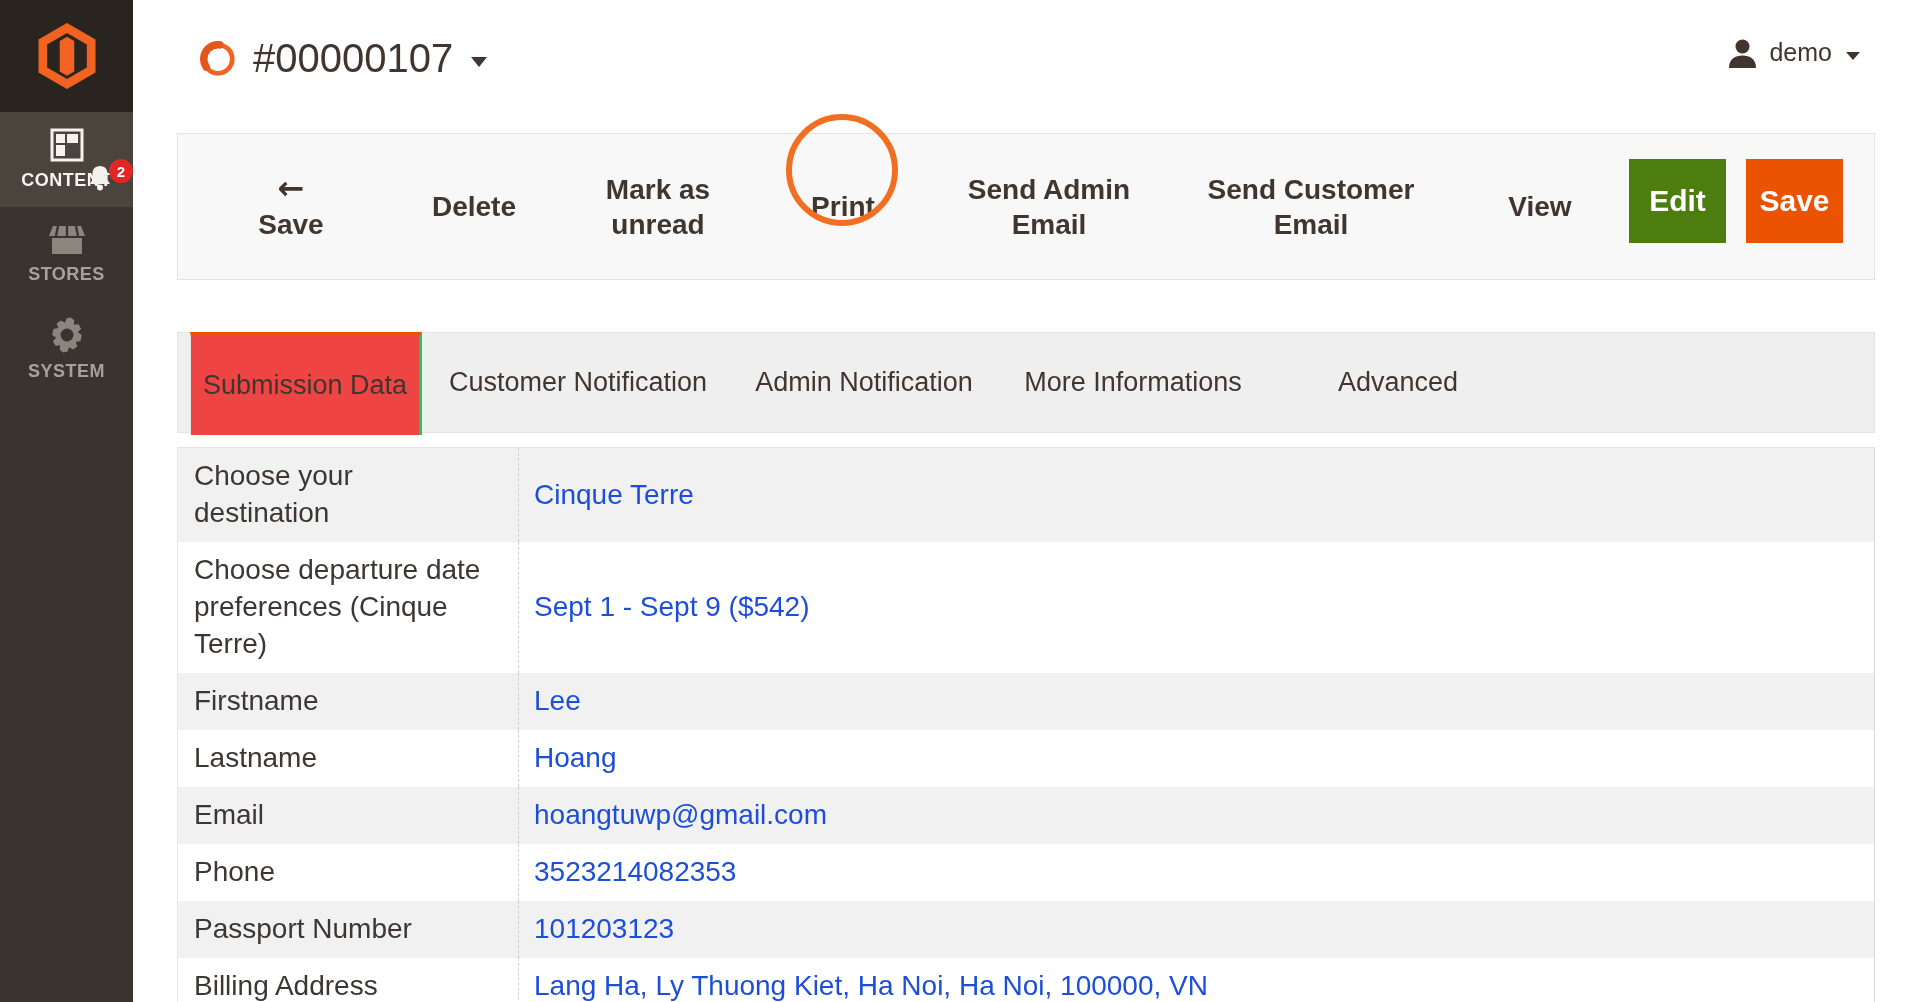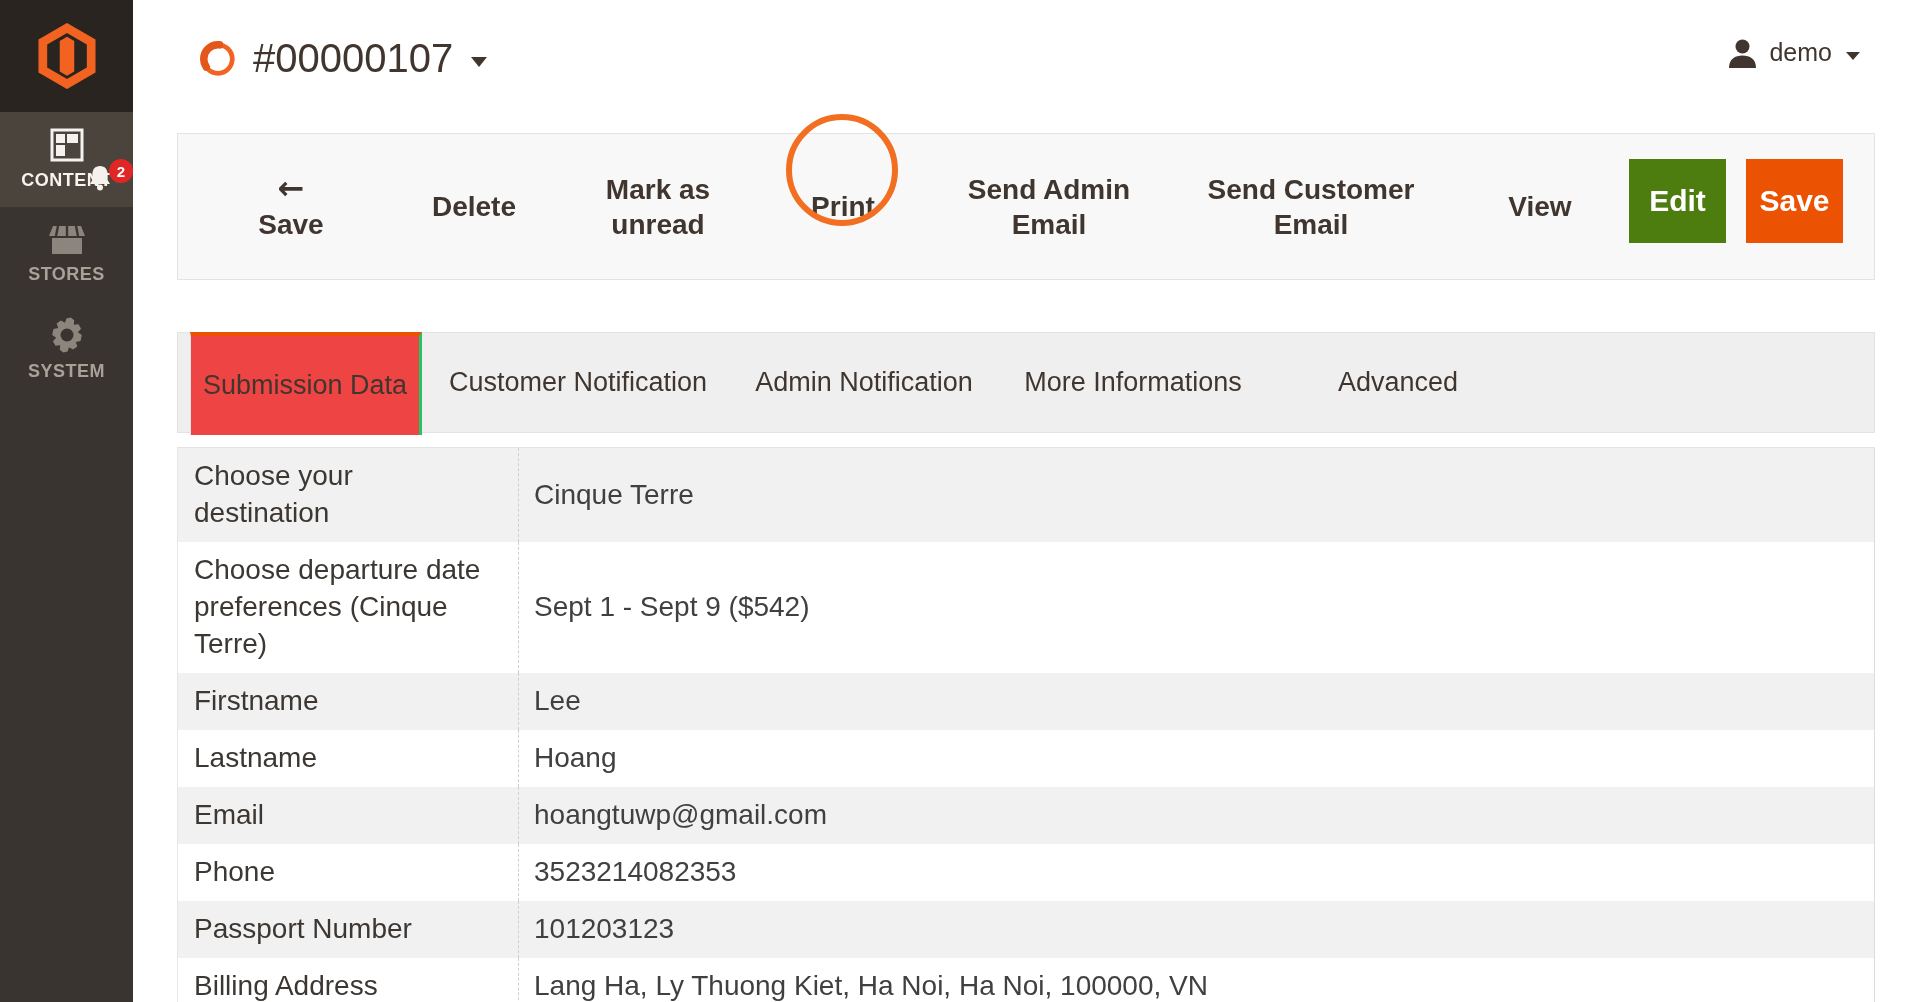--- a/index.html
+++ b/index.html
@@ -56,21 +56,21 @@
 
   
   .datatable { position:absolute; left:177px; top:447px; width:1698px;
     border-top:1px solid #e3e3e3; border-left:1px solid #e6e6e6; border-right:1px solid #dcdcdc; }
   .drow { display:flex; min-height:57px; background:#fff; }
   .drow.alt { background:#f1f1f1; }
   .drow.tall { min-height:86px; }
   .dlabel { width:340px; padding:10px 24px 10px 16px; display:flex; align-items:center;
     font-size:28px; color:#3c3732; line-height:1.32; }
   .dvalue { flex:1; border-left:1px dashed #cfcfcf; padding:10px 20px 10px 15px; display:flex; align-items:center;
-    font-size:28px; color:#404040; }
+    font-size:28px; color:#1d4ed8; }
 
   svg { display:block; }
 </style>
 </head>
 <body>
 
 <div id="app">
 
   <div class="sidebar">
     <div class="logo-block">

